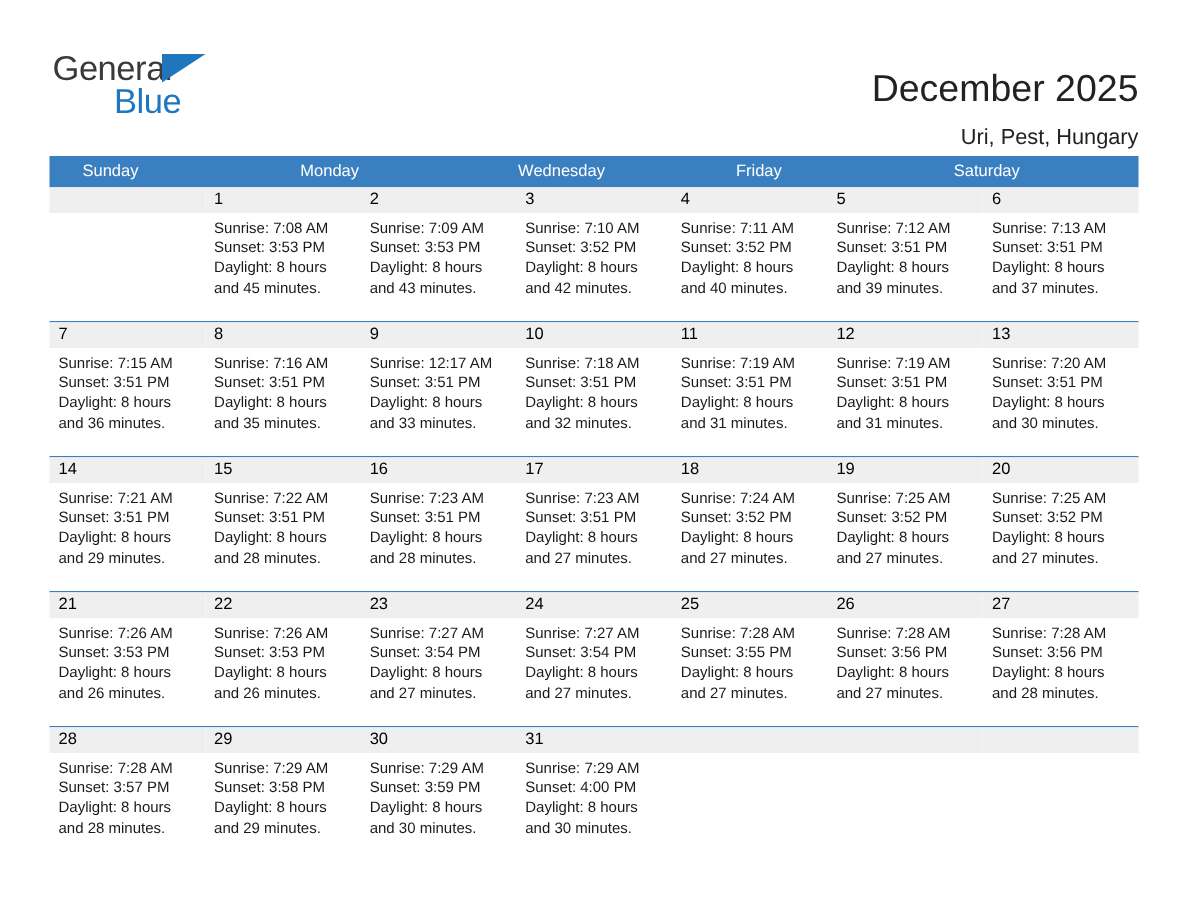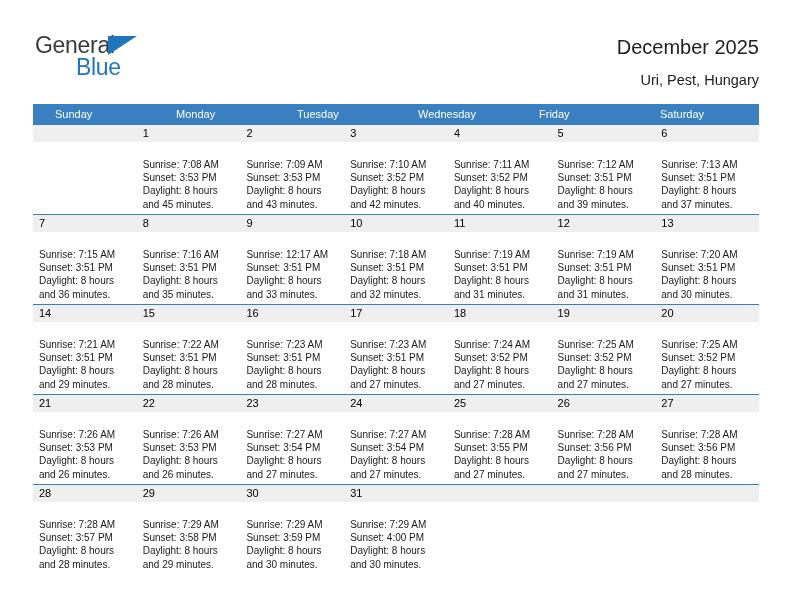--- a/index.html
+++ b/index.html
@@ -63,24 +63,25 @@
     color: #1f76bc;
     font-family: "Liberation Sans", sans-serif;
   }
   .title-block {
     position: absolute;
     right: 0;
     top: 0;
     text-align: right;
   }
   .cal-title {
-    font-size: 20px;
+    font-size: 25px;
     color: #222222;
     line-height: 34px;
     white-space: nowrap;
+    margin-top: 12px;
   }
   .cal-subtitle {
     font-size: 14.5px;
     color: #222222;
     line-height: 20px;
     margin-top: 6px;
     white-space: nowrap;
   }
 
   
@@ -125,21 +126,21 @@
     font-size: 11px;
     line-height: 17px;
     padding-left: 6px;
     color: #000000;
     box-sizing: border-box;
   }
   .day-cell.empty .day-num-band {
     background: #efefef;
   }
   .day-body {
-    padding: 16px 4px 0 6px;
+    padding: 4px 4px 0 6px;
     font-size: 10px;
     line-height: 13.2px;
     color: #1a1a1a;
   }
   .day-body div {
     white-space: nowrap;
   }
   .day-body .daylight {
     white-space: normal;
   }
@@ -161,21 +162,20 @@
       <div class="cal-title">December 2025</div>
       <div class="cal-subtitle">Uri, Pest, Hungary</div>
     </div>
 
   </div>
 
   <div class="calendar">
     <div class="dow-row" id="dow-row">
         <div class="dow-cell">Sunday</div>
         <div class="dow-cell">Monday</div>
-        <div class="dow-cell">Tuesday</div>
         <div class="dow-cell">Wednesday</div>
         <div class="dow-cell">Friday</div>
         <div class="dow-cell">Saturday</div>
       </div>
     <div id="weeks-container">
         <div class="week-row">
           <div class="day-cell empty">
             <div class="day-num-band"></div>
           </div>
           <div class="day-cell">

